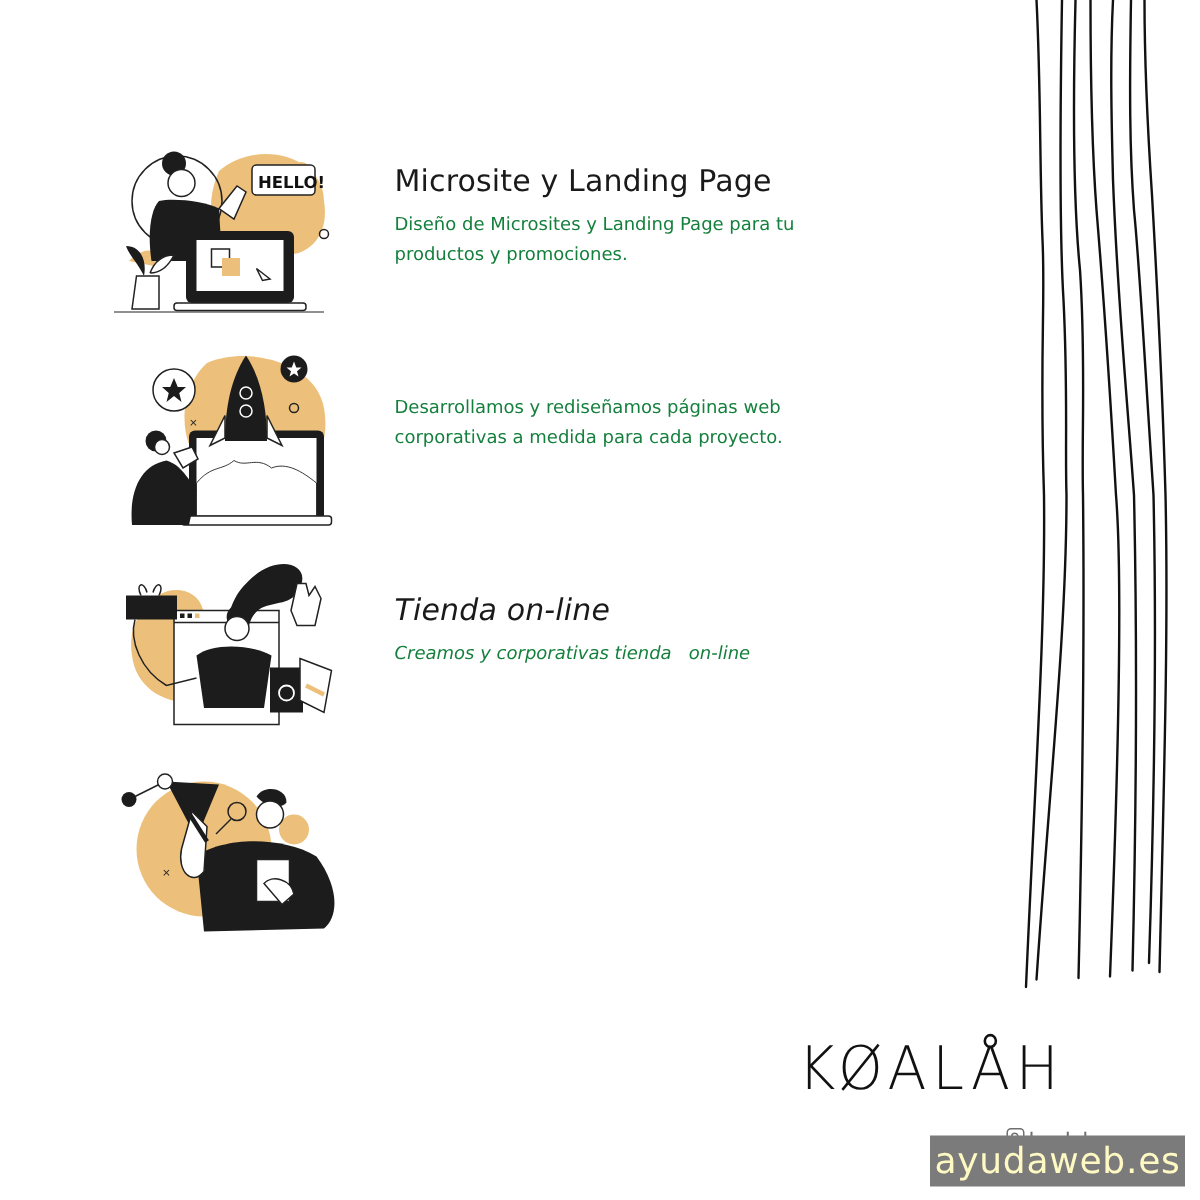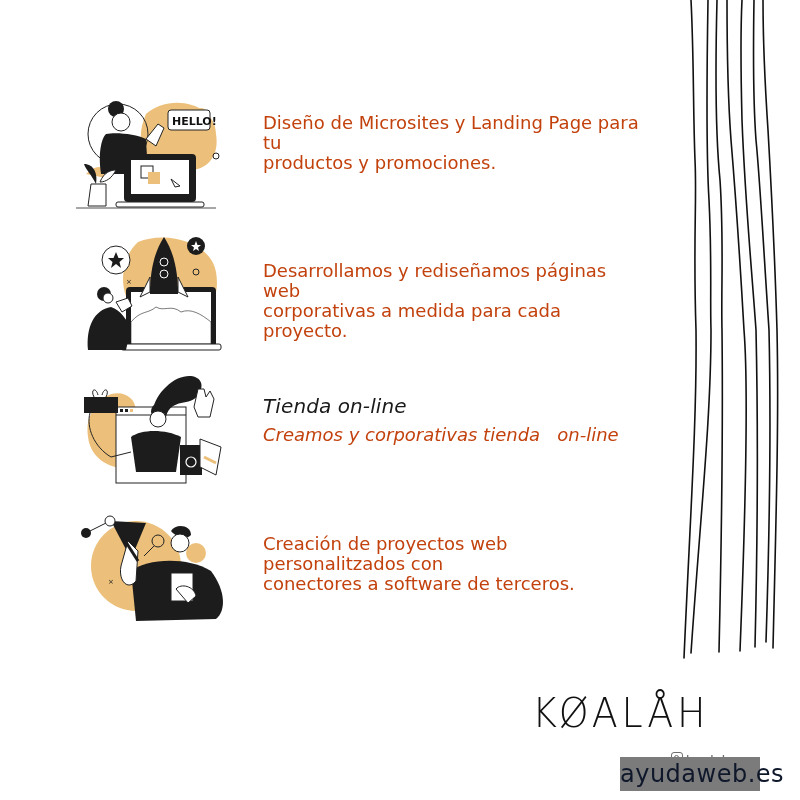--- a/index.html
+++ b/index.html
@@ -6,33 +6,33 @@
   body {
     width: 800px; height: 800px; background: #ffffff; position: relative; overflow: hidden;
     font-family: "DejaVu Sans", sans-serif; color: #1c1c1c;
   }
   .service {
     position: absolute; left: 0; width: 660px;
   }
   .illus { position: absolute; left: 76px; width: 150px; height: 120px; }
   .text { position: absolute; left: 263px; }
   .title { font-size: 20px; font-weight: normal; color: #1a1a1a; margin: 0; line-height: 26px; letter-spacing: 0.1px; }
-  .desc { font-size: 18px; color: #c2410c; margin: 6px 0 0 0; line-height: 20px; width: 380px; white-space: pre-wrap; }
+  .desc { font-size: 12px; color: #15803d; margin: 6px 0 0 0; line-height: 20px; width: 380px; white-space: pre-wrap; }
   .lines { position: absolute; left: 660px; top: 0; width: 140px; height: 680px; }
   .logo {
     position: absolute; left: 532px; top: 690px; font-size: 40px; letter-spacing: 4px;
     font-family: "DejaVu Sans", sans-serif; font-weight: 300; color: #111;
     transform: scaleX(0.95); transform-origin: left;
   }
   .insta { position: absolute; left: 671px; top: 740px; font-size: 15px; color: #6f6f6f; display: flex; align-items: flex-start; gap: 3px; font-family: Liberation Sans, sans-serif; margin-top: 12px; }
   .insta-icon { width: 12px; height: 12px; border: 1.5px solid #6f6f6f; border-radius: 3px; position: relative; box-sizing: border-box; }
   .insta-icon::after { content: ""; position: absolute; left: 2px; top: 2px; width: 5px; height: 5px; border: 1.3px solid #6f6f6f; border-radius: 50%; box-sizing: border-box; }
   .watermark {
-    position: absolute; left: 620px; top: 757px; width: 140px; height: 34px; background: #7b7b7b;
-    color: #0f172a; font-size: 24px; line-height: 34px; text-align: center; font-family: "DejaVu Sans", sans-serif; letter-spacing: 0.5px;
+    position: absolute; left: 620px; top: 757px; width: 170px; height: 34px; background: #7b7b7b;
+    color: #fef9c3; font-size: 24px; line-height: 34px; text-align: center; font-family: "DejaVu Sans", sans-serif; letter-spacing: 0.5px;
   }
 </style>
 </head>
 <body>
 
 <div class="service" style="top:90px;">
   <div class="illus" style="top:4px;">
     <svg width="150" height="120" viewBox="0 0 150 120">
       <path d="M70 20 C95 -2 140 10 140 40 C145 70 120 85 95 70 C75 75 55 55 70 20Z" fill="#ecc07a"></path>
       <circle cx="125" cy="20" r="6" fill="#ecc07a"></circle>
@@ -52,20 +52,21 @@
       <rect x="72" y="78" width="12" height="12" fill="#ecc07a"></rect>
       <path d="M95 85 L104 92 L99 93 Z" fill="#fff" stroke="#222" stroke-width="1"></path>
       <rect x="40" y="108" width="88" height="5" rx="2" fill="#fff" stroke="#222" stroke-width="1"></rect>
       <path d="M15 90 L30 90 L30 112 L12 112 Z" fill="#fff" stroke="#222" stroke-width="1"></path>
       <path d="M20 90 C15 80 10 76 8 70 C18 70 22 80 20 90" fill="#1c1c1c"></path>
       <path d="M24 88 C28 78 35 76 40 76 C36 84 30 88 24 88" fill="#fff" stroke="#222" stroke-width="1"></path>
       <line x1="0" y1="114" x2="140" y2="114" stroke="#222" stroke-width="0.8"></line>
     </svg>
   </div>
   <div class="text" style="top:17px;">
+    <h2 class="title">Microsite y Landing Page</h2>
     <p class="desc">Diseño de Microsites y Landing Page para tu
 productos y promociones.</p>
   </div>
 </div>
 
 <div class="service" style="top:232px;">
   <div class="illus" style="top:0px;">
     <svg width="150" height="120" viewBox="0 0 150 120">
       <path d="M62 10 C90 -2 135 10 140 40 C145 70 130 85 105 80 L60 80 C40 60 45 25 62 10Z" fill="#ecc07a"></path>
       <circle cx="40" cy="28" r="14" fill="#fff" stroke="#222" stroke-width="1"></circle>
@@ -138,22 +139,20 @@
       <path d="M95 20 C100 12 115 14 115 24 C112 28 102 28 95 20Z" fill="#1c1c1c"></path>
       <circle cx="104" cy="32" r="9" fill="#fff" stroke="#222" stroke-width="1"></circle>
       <path d="M55 60 C70 48 110 45 135 60 C150 80 150 100 140 108 L60 110 Z" fill="#1c1c1c"></path>
       <path d="M52 30 L45 55 C42 70 52 80 60 70 L62 40 Z" fill="#fff" stroke="#222" stroke-width="1"></path>
       <line x1="48" y1="28" x2="62" y2="50" stroke="#1c1c1c" stroke-width="3"></line>
       <rect x="95" y="62" width="22" height="28" fill="#fff" stroke="#222" stroke-width="1"></rect>
       <path d="M100 78 C105 72 118 75 120 85 L112 92 Z" fill="#fff" stroke="#222" stroke-width="1"></path>
     </svg>
   </div>
   <div class="text" style="top:23px;">
-    <p class="desc">Creación de proyectos web personalitzados con
-conectores a software de terceros.</p>
   </div>
 </div>
 
 <svg class="lines" viewBox="660 0 140 680" width="140" height="680">
   <g fill="none" stroke="#111" stroke-width="1.6" stroke-linecap="round">
     <path d="M691 0 C694 60 693 110 695 160 C697 200 693 240 696 330 C697 420 690 520 684 658"></path>
     <path d="M708 0 C707 60 706 150 709 200 C712 260 710 300 711 330 C711 420 700 520 691 653"></path>
     <path d="M717 0 C715 80 716 140 720 180 C724 240 721 290 722 330 C723 420 722 520 719 652"></path>
     <path d="M727 0 C727 60 728 100 731 140 C736 200 740 260 744 330 C748 380 746 500 740 651"></path>
     <path d="M742 0 C740 40 741 80 742 120 C745 200 751 260 756 330 C758 420 758 520 755 647"></path>

